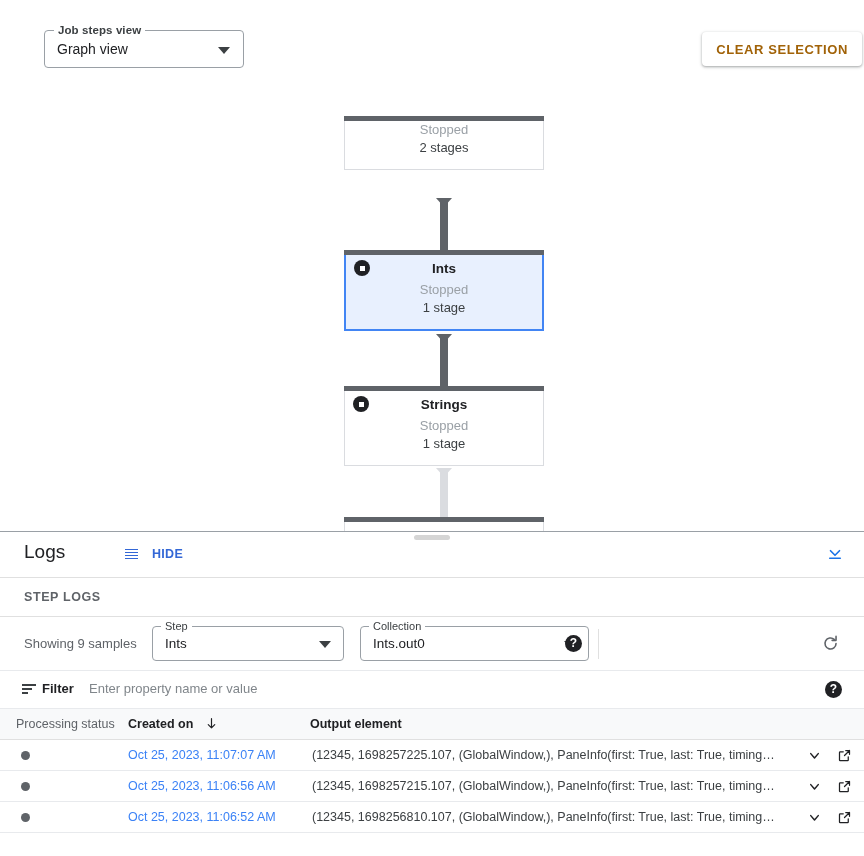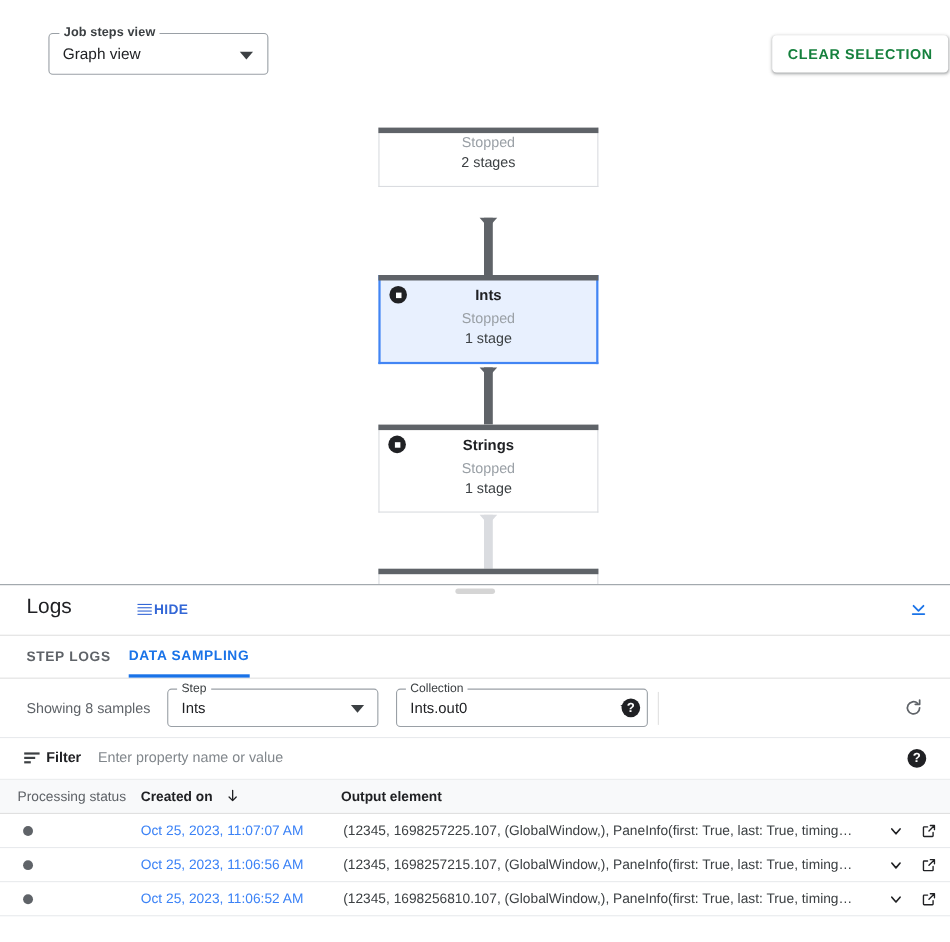--- a/index.html
+++ b/index.html
@@ -72,21 +72,21 @@
     right: 22px;
     top: 32px;
     height: 34px;
     padding: 0 14px;
     display: flex;
     align-items: center;
     background: #fff;
     border: none;
     border-radius: 4px;
     box-shadow: 0 1px 2px rgba(60,64,67,.3), 0 1px 3px 1px rgba(60,64,67,.15);
-    color: #15803d;
+    color: #a16207;
     font-family: "Liberation Sans", sans-serif;
     font-size: 13px;
     font-weight: bold;
     letter-spacing: .6px;
     cursor: pointer;
   }
 
   
   .node {
     position: absolute;
@@ -238,21 +238,21 @@
     top: 9px;
     font-size: 19px;
     color: #202124;
   }
   .hide-btn {
     position: absolute;
     left: 125px;
     top: 15px;
     display: flex;
     align-items: center;
-    gap: 2px;
+    gap: 14px;
     color: #3367d6;
     font-size: 12.5px;
     font-weight: bold;
     letter-spacing: .3px;
     cursor: pointer;
   }
   .lines-icon {
     display: inline-block;
     width: 13px;
     height: 11px;
@@ -574,25 +574,24 @@
       <span>HIDE</span>
     </div>
     <svg class="collapse-icon" viewBox="0 0 24 24">
       <path d="M6 9l6 6 6-6" fill="none" stroke="#1a73e8" stroke-width="2.2" stroke-linecap="round" stroke-linejoin="round"></path>
       <path d="M5 19h14" stroke="#1a73e8" stroke-width="2.2" stroke-linecap="round"></path>
     </svg>
   </div>
 
   <div class="tabs">
     <div class="tab inactive">STEP LOGS</div>
-    <div class="tab active">DATA SAMPLING</div>
   </div>
 
   <div class="controls">
-    <div class="showing-text">Showing 8 samples</div>
+    <div class="showing-text">Showing 9 samples</div>
 
     <div class="mini-select" id="step-select">
       <span class="legend">Step</span>
       <span class="value">Ints</span>
       <span class="caret"></span>
     </div>
 
     <div class="mini-select" id="collection-select">
       <span class="legend">Collection</span>
       <span class="value">Ints.out0</span>

